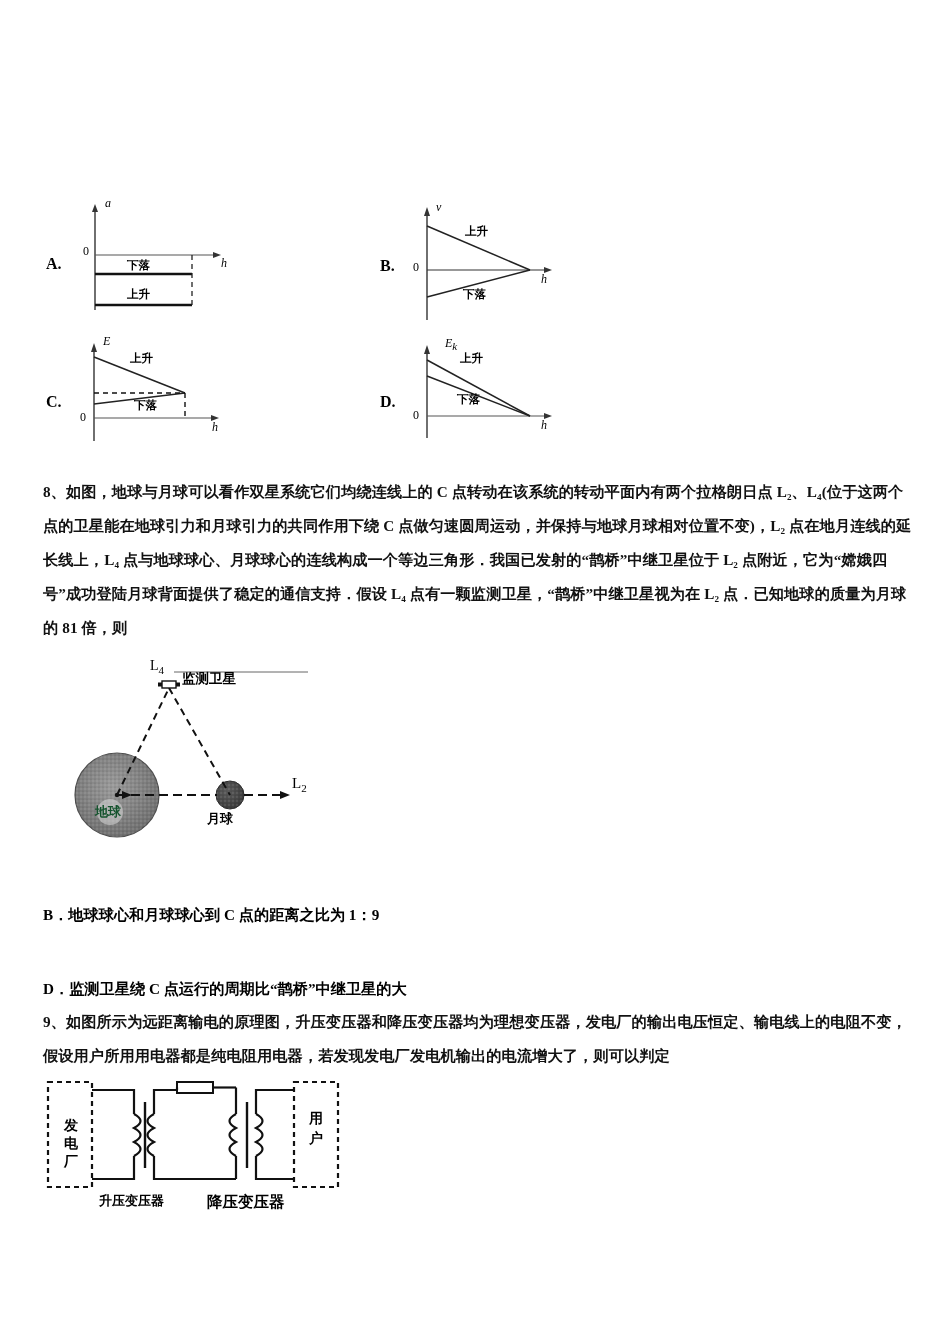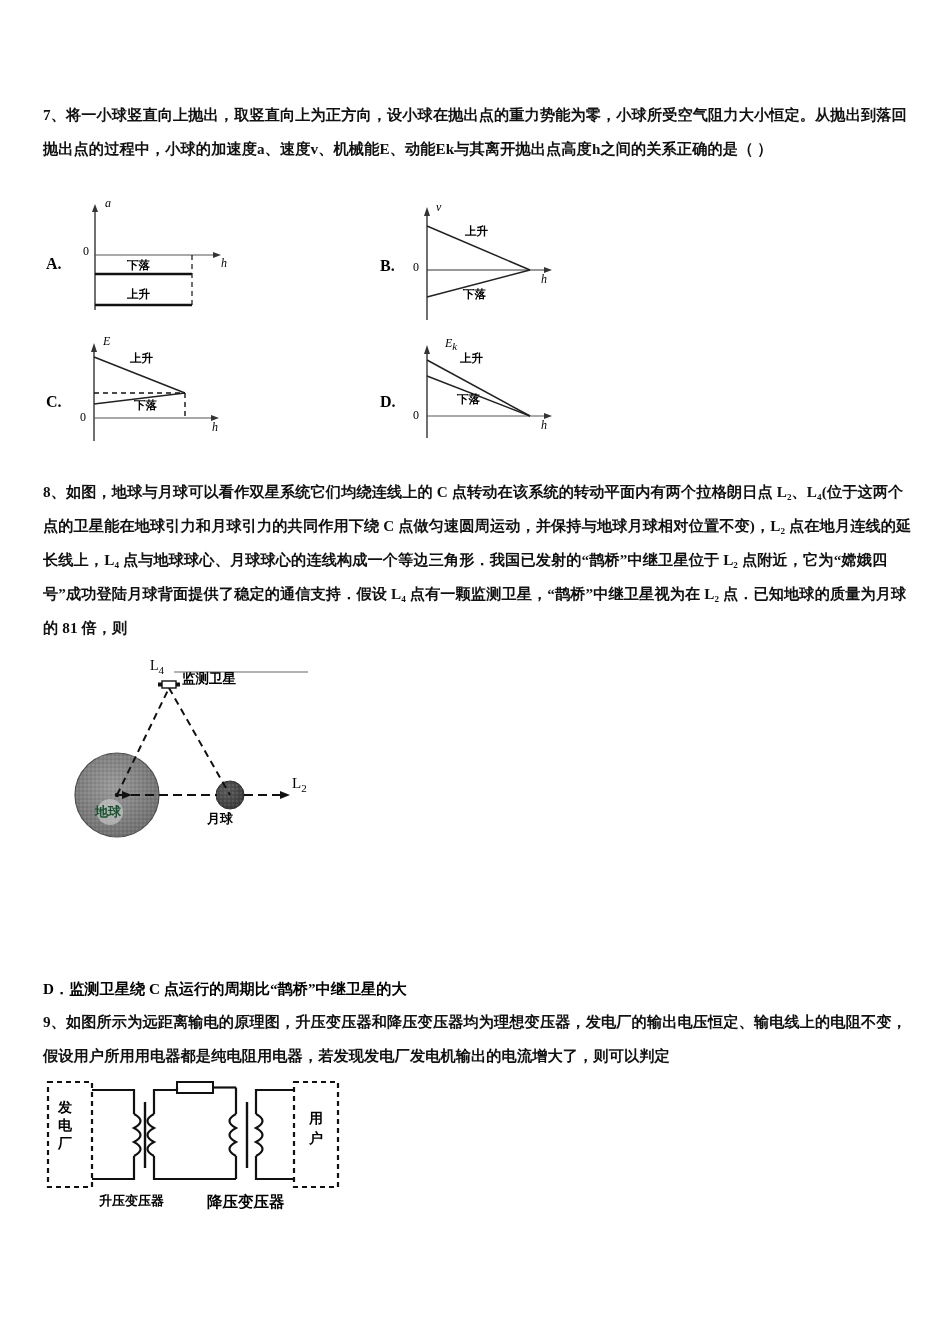--- a/index.html
+++ b/index.html
@@ -55,21 +55,20 @@
   
   .transformer { position: absolute; left: 44px; top: 1076px; }
 
   .cn { font-family: "DejaVu Sans", "Liberation Sans", sans-serif; }
 </style>
 </head>
 <body>
 
 <div class="page">
 
-  <div class="q-text q7">7、将一小球竖直向上抛出，取竖直向上为正方向，设小球在抛出点的重力势能为零，小球所受空气阻力大小恒定。从抛出到落回抛出点的过程中，小球的加速度a、速度v、机械能E、动能Ek与其离开抛出点高度h之间的关系正确的是（ ）</div>
 
   <div class="choice-label" style="left:46px; top:255px;">A.</div>
   <div class="fig" style="left:75px; top:198px;">
     <svg width="165" height="120" viewBox="0 0 165 120">
 
       <line x1="20" y1="112" x2="20" y2="12" stroke="#333" stroke-width="1.4"></line>
       <polygon points="20,6 17,14 23,14" fill="#333"></polygon>
 
       <line x1="20" y1="57" x2="140" y2="57" stroke="#555" stroke-width="1.2"></line>
       <polygon points="146,57 138,54 138,60" fill="#333"></polygon>
@@ -197,20 +196,21 @@
       <rect x="106" y="22.5" width="4" height="4" fill="#111"></rect>
       <rect x="124" y="22.5" width="4" height="4" fill="#111"></rect>
     </svg>
     <div style="position:absolute; left:98px; top:-2px; font-size:14px; font-family:'Liberation Serif',serif;">L<span class="sub">4</span></div>
     <div class="cn" style="position:absolute; left:130px; top:10px; font-size:13.5px; font-weight:bold;">监测卫星</div>
     <div style="position:absolute; left:240px; top:115px; font-size:15px; font-family:'Liberation Serif',serif;">L<span class="sub">2</span></div>
     <div class="cn" style="position:absolute; left:155px; top:150px; font-size:13px; font-weight:bold;">月球</div>
     <div class="cn" style="position:absolute; left:43px; top:143px; font-size:13px; font-weight:bold; color:#14532d;">地球</div>
   </div>
 
+  <div class="q8opt" style="top:905px;">B．地球球心和月球球心到 C 点的距离之比为 1：9</div>
   <div class="q8opt" style="top:979px;">D．监测卫星绕 C 点运行的周期比“鹊桥”中继卫星的大</div>
 
   <div class="q-text q9">9、如图所示为远距离输电的原理图，升压变压器和降压变压器均为理想变压器，发电厂的输出电压恒定、输电线上的电阻不变，假设用户所用用电器都是纯电阻用电器，若发现发电厂发电机输出的电流增大了，则可以判定</div>
 
   <div class="transformer">
     <svg width="300" height="140" viewBox="0 0 300 140">
 
       <rect x="4" y="6" width="44" height="105" fill="none" stroke="#111" stroke-width="2.2" stroke-dasharray="5,4"></rect>
 
       <path d="M48 14 L90 14 L90 38" fill="none" stroke="#111" stroke-width="2.2"></path>
@@ -234,19 +234,19 @@
       <path d="M192 38 q-13 7 0 14 q-13 7 0 14 q-13 7 0 14" fill="none" stroke="#111" stroke-width="2.2"></path>
 
       <line x1="203" y1="26" x2="203" y2="92" stroke="#111" stroke-width="2.4"></line>
 
       <path d="M212 38 q13 7 0 14 q13 7 0 14 q13 7 0 14" fill="none" stroke="#111" stroke-width="2.2"></path>
       <path d="M212 38 L212 14 L250 14" fill="none" stroke="#111" stroke-width="2.2"></path>
       <path d="M212 80 L212 103 L250 103" fill="none" stroke="#111" stroke-width="2.2"></path>
 
       <rect x="250" y="6" width="44" height="105" fill="none" stroke="#111" stroke-width="2.2" stroke-dasharray="5,4"></rect>
     </svg>
-    <div class="cn" style="position:absolute; left:14px; top:22px; width:26px; font-size:14px; font-weight:bold; line-height:18px; text-align:left;">发电厂</div>
+    <div class="cn" style="position:absolute; left:14px; top:40px; width:26px; font-size:14px; font-weight:bold; line-height:18px; text-align:center;">发电厂</div>
     <div class="cn" style="position:absolute; left:259px; top:32px; width:26px; font-size:14px; font-weight:bold; line-height:20px; text-align:center;">用户</div>
     <div class="cn" style="position:absolute; left:55px; top:116px; font-size:13px; font-weight:bold;">升压变压器</div>
     <div class="cn" style="position:absolute; left:163px; top:116px; font-size:15.5px; font-weight:bold;">降压变压器</div>
   </div>
 
 </div>
 
 </body></html>

